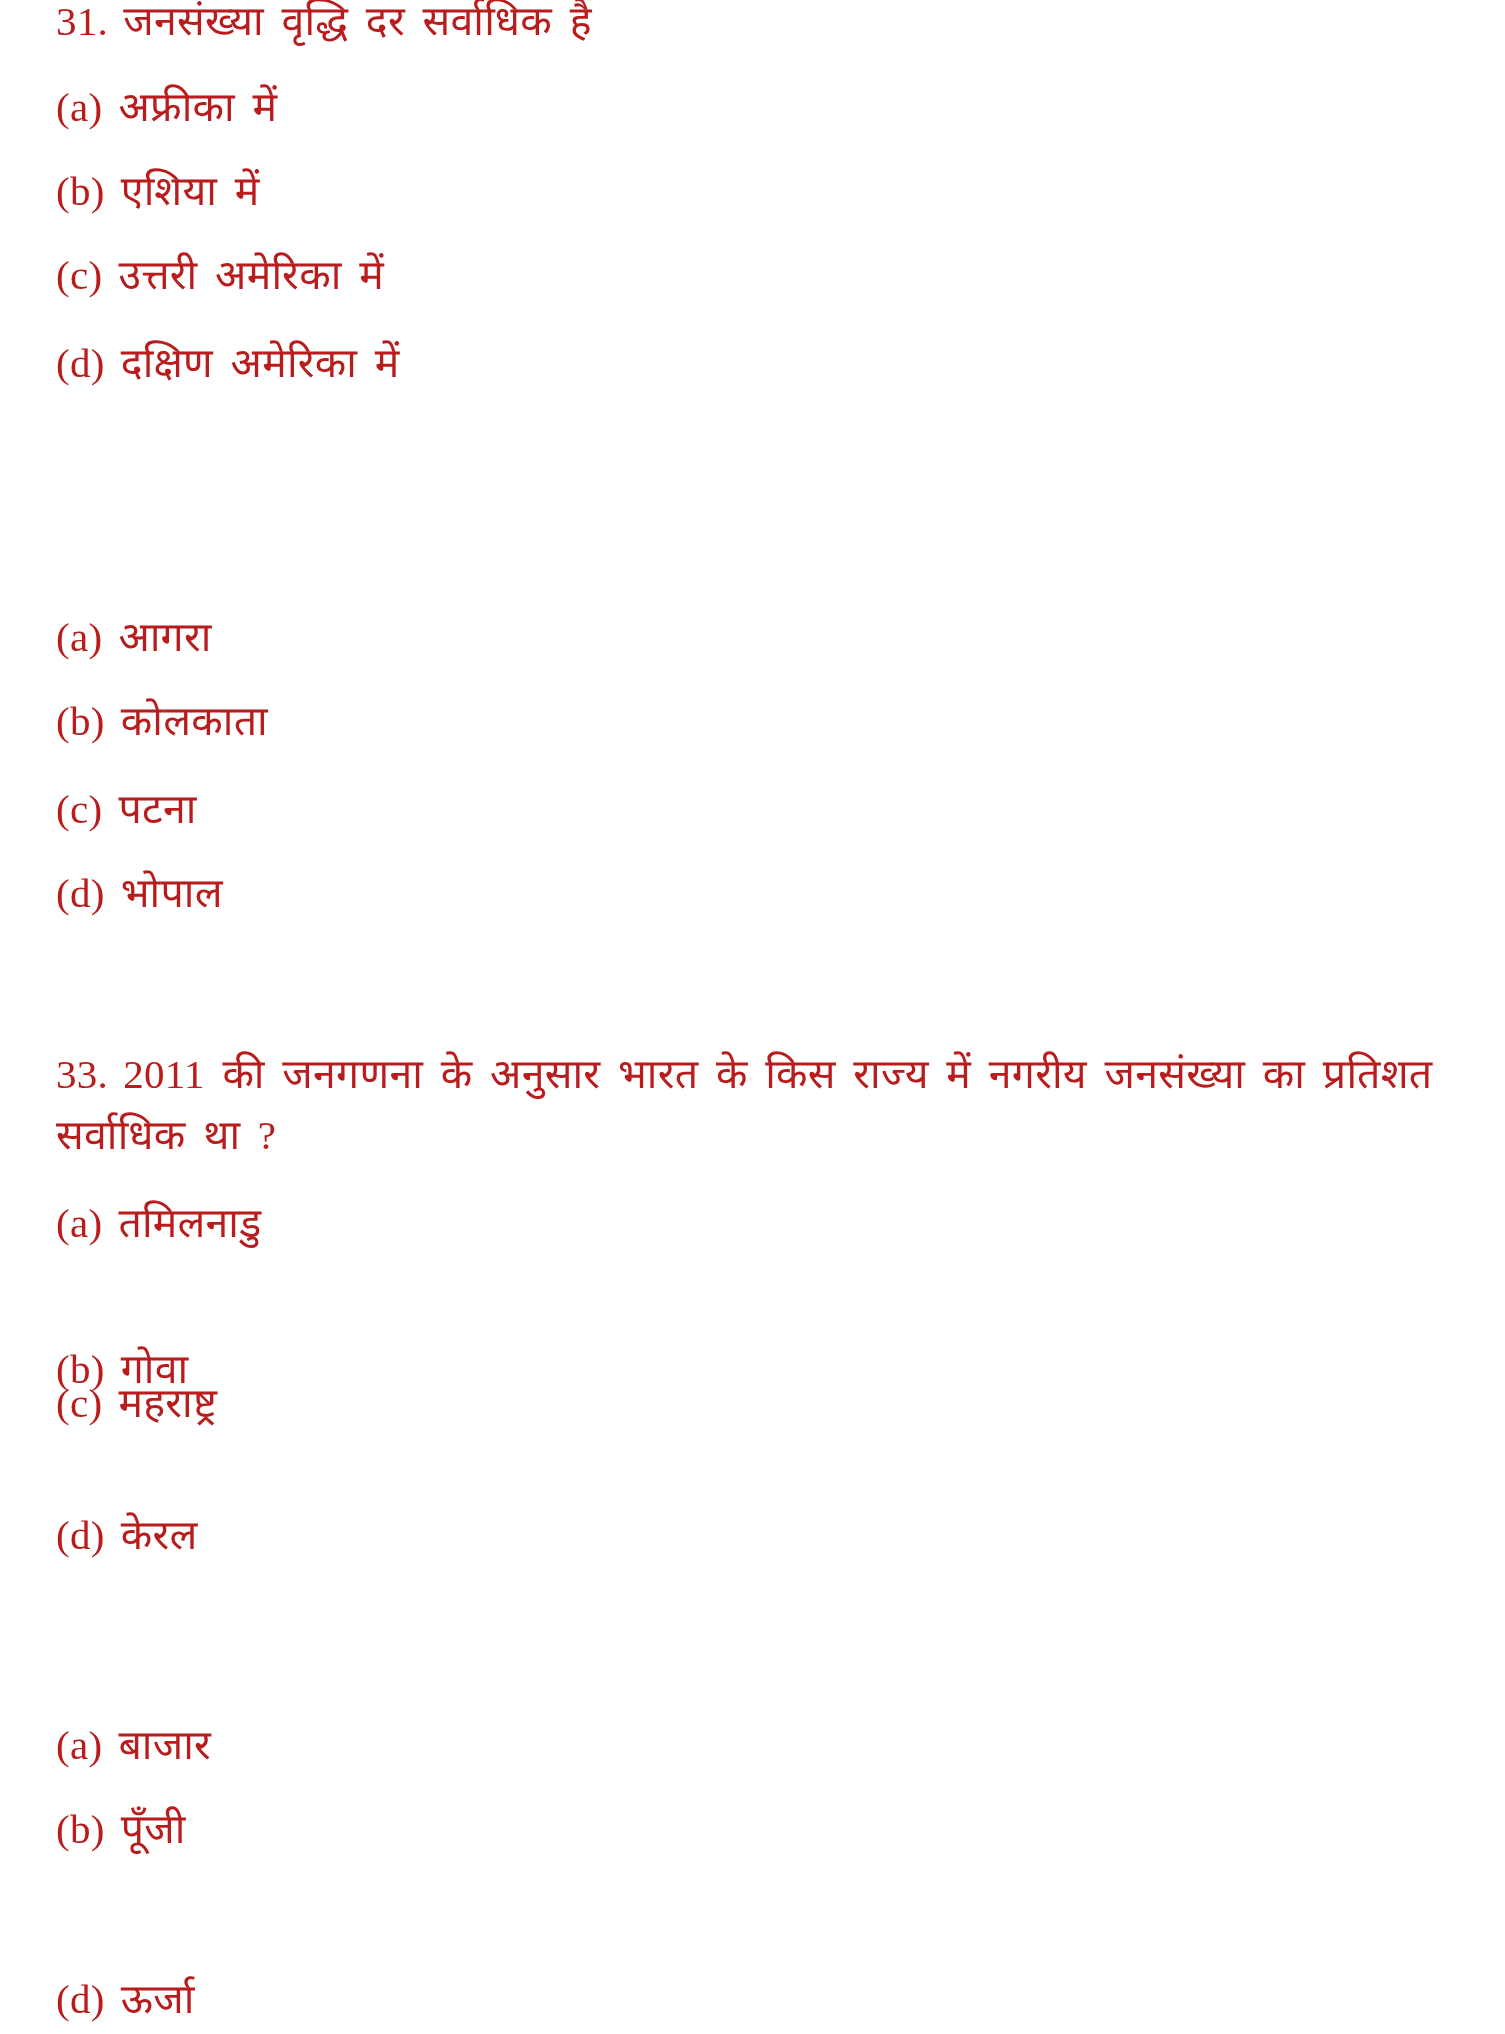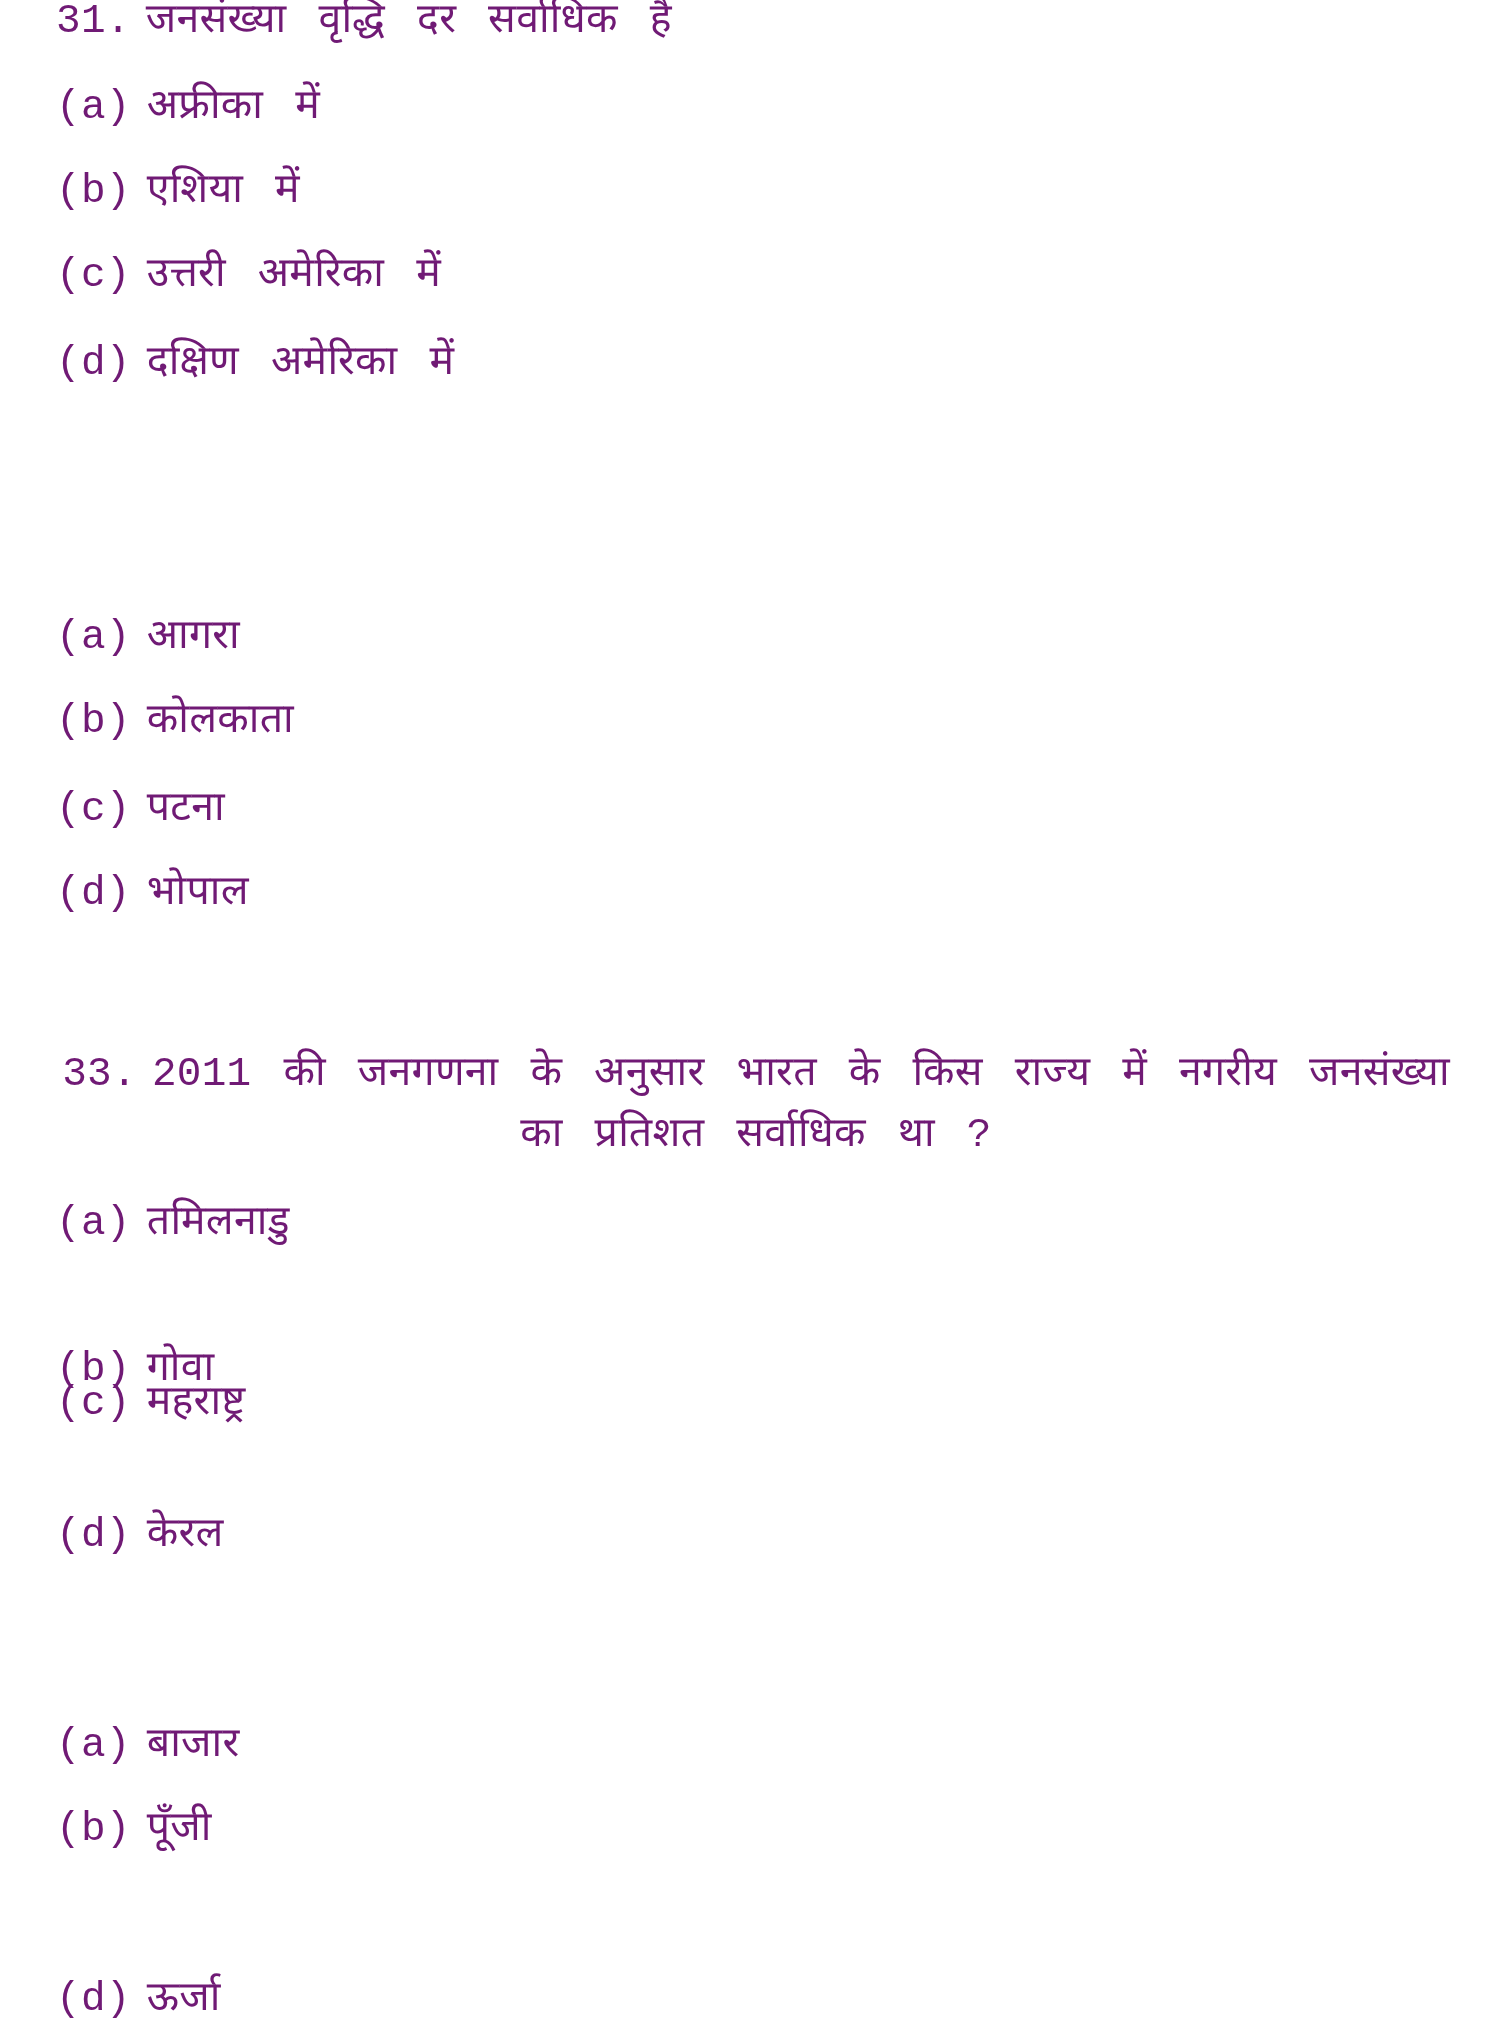--- a/index.html
+++ b/index.html
@@ -6,37 +6,36 @@
     margin: 0;
     padding: 0;
     background: #ffffff;
   }
   .page {
     position: relative;
     width: 1505px;
     height: 2034px;
     background: #ffffff;
     overflow: hidden;
-    font-family: Liberation Mono, monospace;
-    color: #701a75;
+    font-family: Liberation Serif, serif;
+    color: #b91c1c;
   }
   .line {
     position: absolute;
     left: 56px;
     font-size: 41px;
     line-height: 50px;
     white-space: nowrap;
     word-spacing: 7px;
     letter-spacing: 0.3px;
   }
   .line.wrap {
     white-space: normal;
     width: 1400px;
     line-height: 61px;
-    text-align: center;
   }
   .qnum {
     margin-right: 15px;
   }
   .olabel {
     margin-right: 16px;
   }
 </style>
 </head>
 <body>

